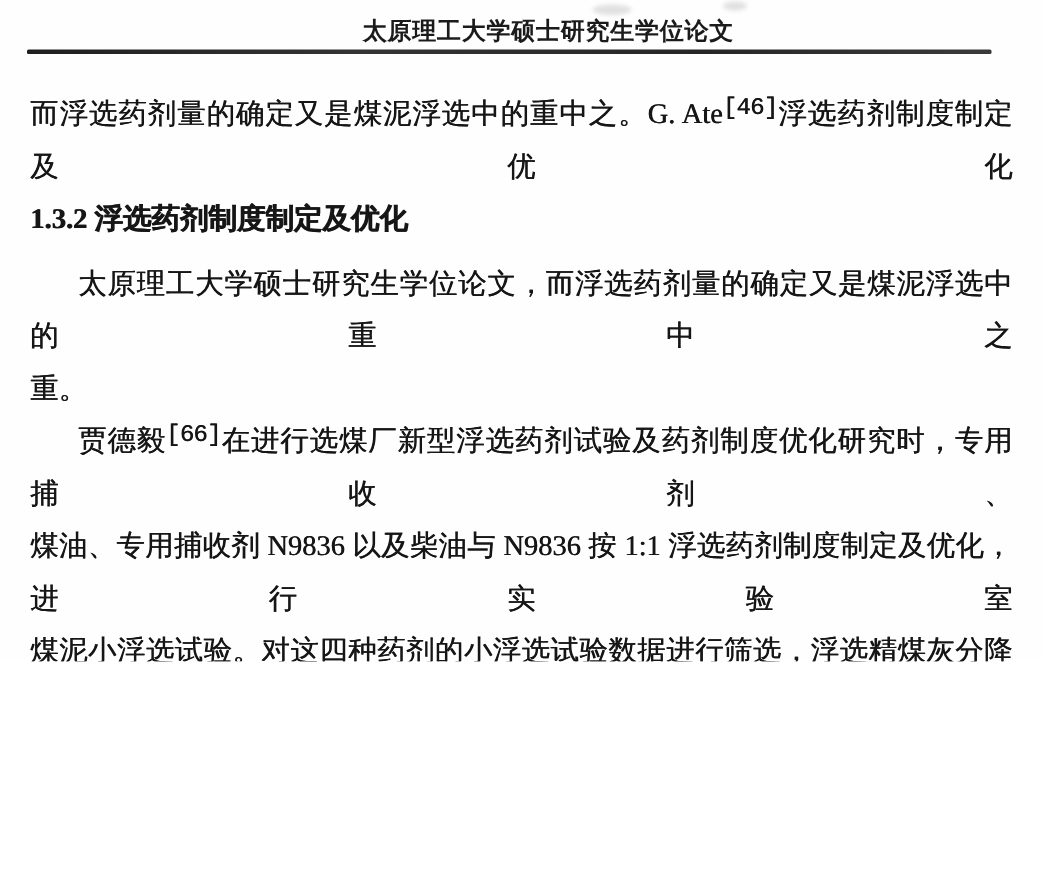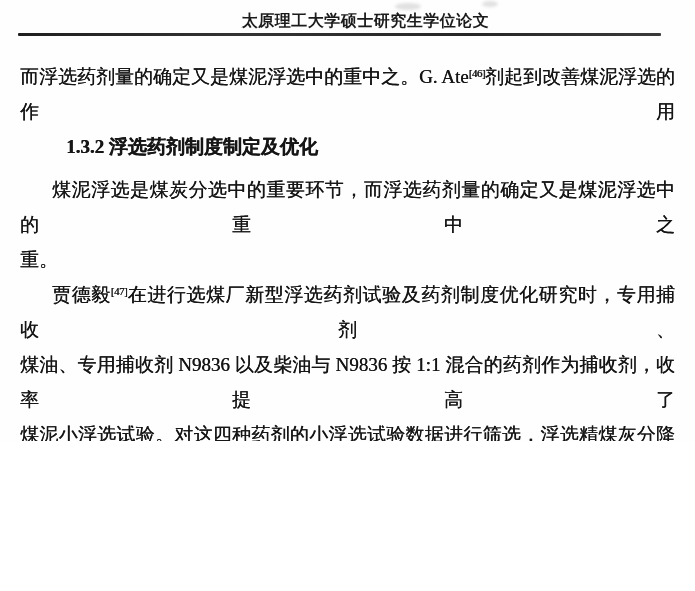--- a/index.html
+++ b/index.html
@@ -63,39 +63,39 @@
     text-align-last: justify;
     text-justify: inter-character;
   }
   .line.indent {
     text-indent: 32px;
   }
   .line.heading {
     font-weight: bold;
     margin-bottom: 8px;
     text-shadow: 0.5px 0 0 currentColor;
-    margin-left: 46px;
   }
   sup.cite {
-    font-size: 11px;
+    font-size: 16px;
     line-height: 0;
     vertical-align: 6px;
     letter-spacing: -0.5px;
+    font-family: Liberation Mono, monospace;
   }
 </style>
 </head>
 <body>
 
 <div id="page">
   <div class="running-header">太原理工大学硕士研究生学位论文</div>
   <div class="header-rule"></div>
   <div class="smudge smudge-a"></div>
   <div class="smudge smudge-b"></div>
   <div class="content">
-      <div class="line justify"><span>而浮选药剂量的确定又是煤泥浮选中的重中之。G. Ate</span><sup class="cite">[46]</sup><span>剂起到改善煤泥浮选的作用</span></div>
+      <div class="line justify"><span>而浮选药剂量的确定又是煤泥浮选中的重中之。G. Ate</span><sup class="cite">[46]</sup><span>浮选药剂制度制定及优化</span></div>
       <div class="line heading"><span>1.3.2 浮选药剂制度制定及优化</span></div>
-      <div class="line justify indent"><span>煤泥浮选是煤炭分选中的重要环节，而浮选药剂量的确定又是煤泥浮选中的重中之</span></div>
+      <div class="line justify indent"><span>太原理工大学硕士研究生学位论文，而浮选药剂量的确定又是煤泥浮选中的重中之</span></div>
       <div class="line"><span>重。</span></div>
-      <div class="line justify indent"><span>贾德毅</span><sup class="cite">[47]</sup><span>在进行选煤厂新型浮选药剂试验及药剂制度优化研究时，专用捕收剂、</span></div>
-      <div class="line justify"><span>煤油、专用捕收剂 N9836 以及柴油与 N9836 按 1:1 混合的药剂作为捕收剂，收率提高了</span></div>
+      <div class="line justify indent"><span>贾德毅</span><sup class="cite">[66]</sup><span>在进行选煤厂新型浮选药剂试验及药剂制度优化研究时，专用捕收剂、</span></div>
+      <div class="line justify"><span>煤油、专用捕收剂 N9836 以及柴油与 N9836 按 1:1 浮选药剂制度制定及优化，进行实验室</span></div>
       <div class="line justify"><span>煤泥小浮选试验。对这四种药剂的小浮选试验数据进行筛选，浮选精煤灰分降低了，拟制</span></div>
     </div>
 </div>
 
 </body></html>

